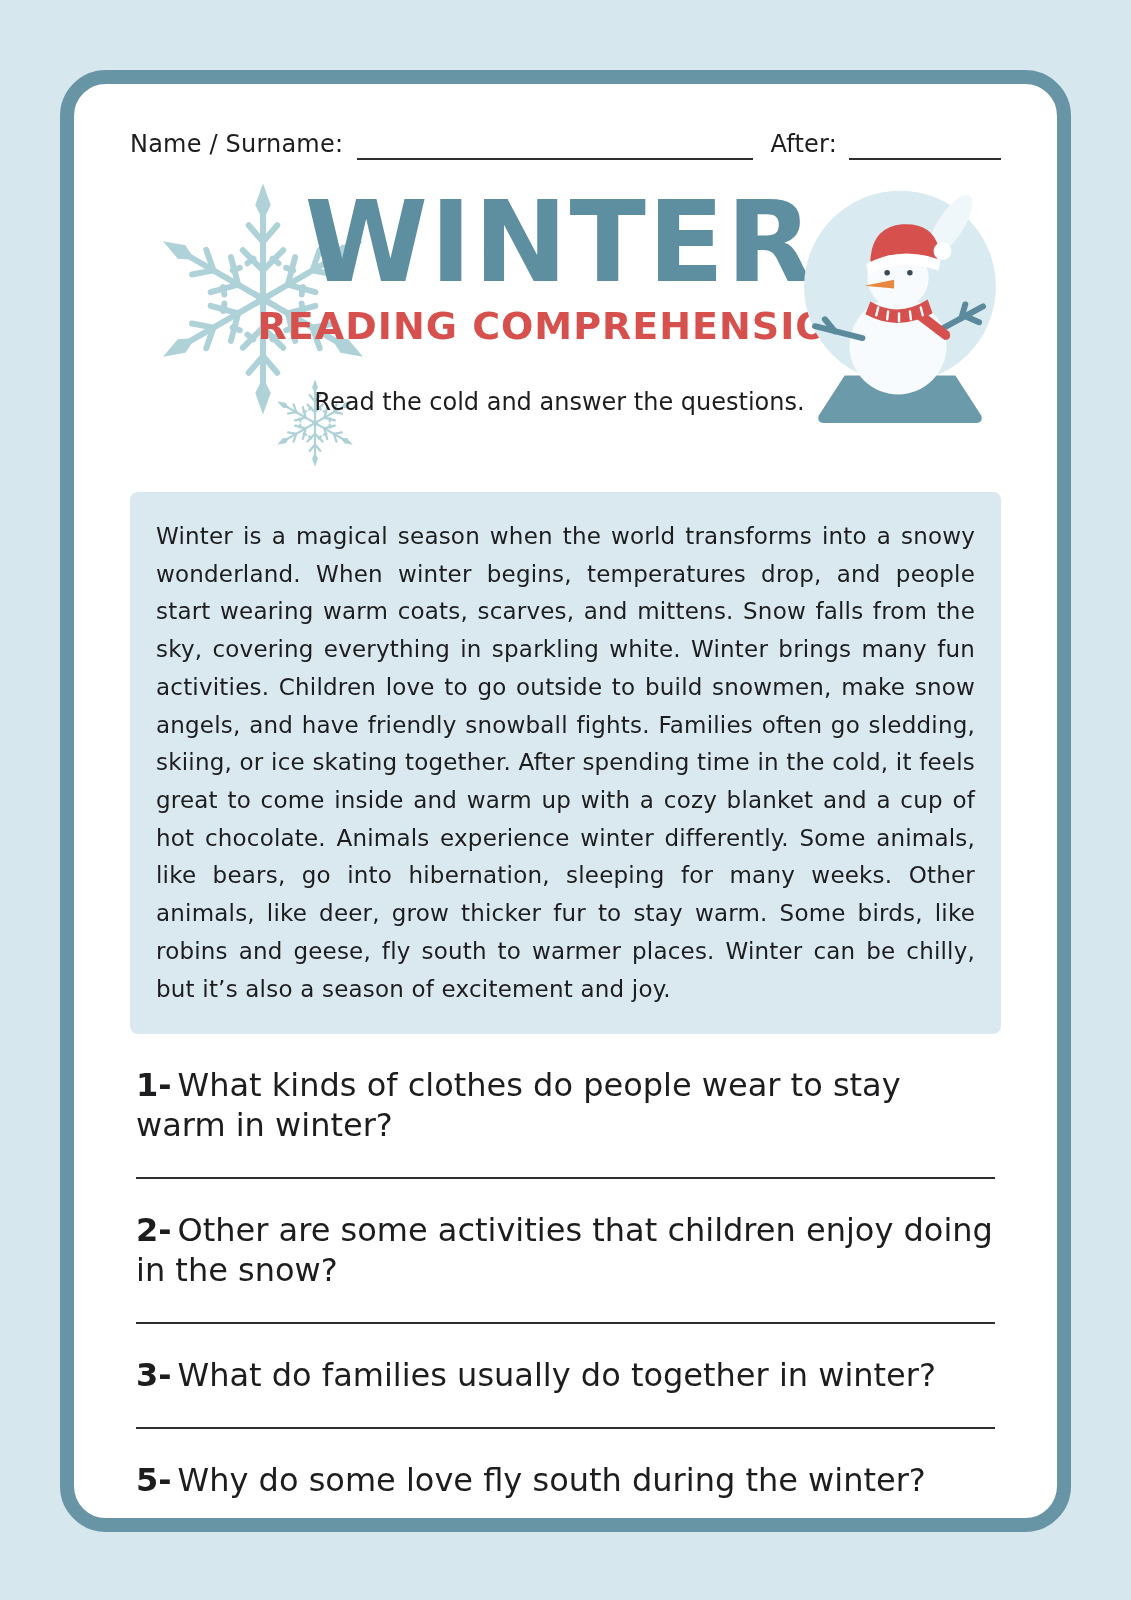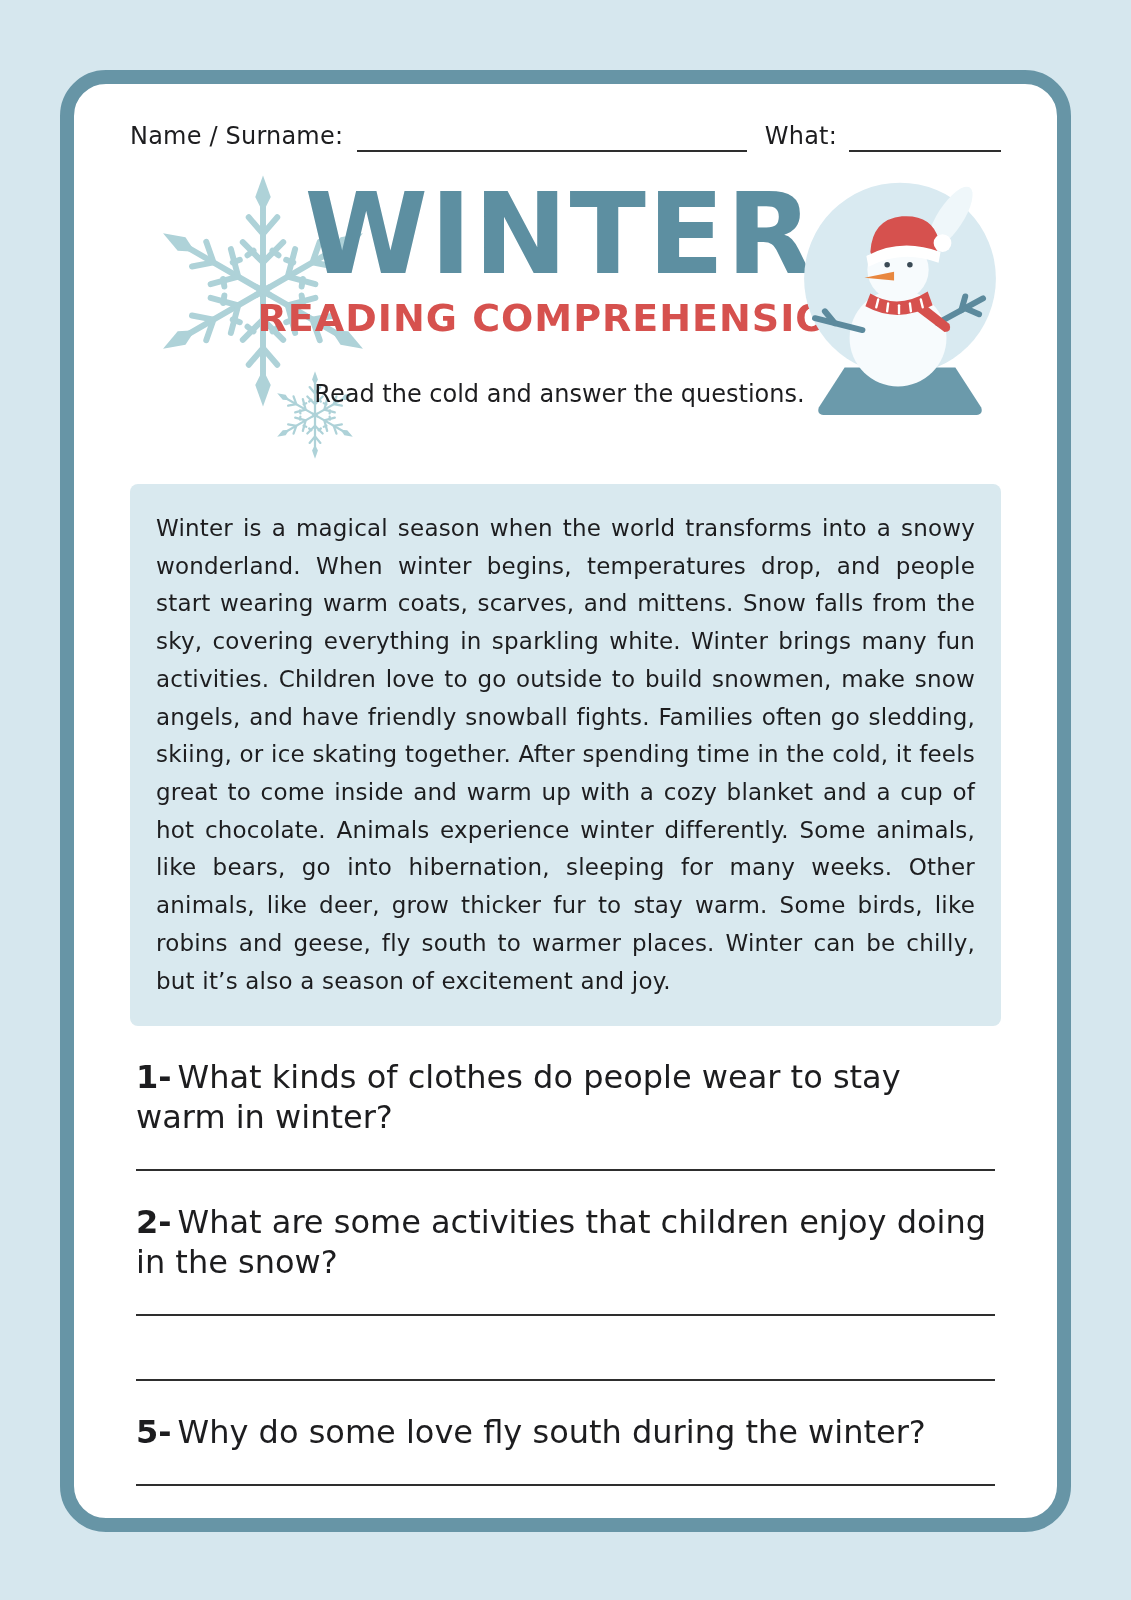--- a/index.html
+++ b/index.html
@@ -37,21 +37,21 @@
     padding:30px 56px 40px 56px;
     overflow:hidden;
   }
   
   .header-row{
     display:flex;align-items:flex-end;
     font-size:24px;letter-spacing:.2px;
     margin:8px 0 0 0;
     font-weight:500;
   }
-  .header-label{white-space:nowrap;padding-bottom:2px;}
+  .header-label{white-space:nowrap;padding-bottom:2px;margin-top:8px;}
   .fill-line{border-bottom:2px solid var(--line);height:26px;}
   .name-line{flex:1;margin:0 18px 0 14px;}
   .date-line{width:152px;margin-left:12px;}
   
   .title-block{
     position:relative;
     height:302px;
     margin-top:12px;
   }
   .flake-large{position:absolute;left:14px;top:8px;width:238px;height:238px;}
@@ -104,21 +104,21 @@
   }
 </style>
 </head>
 <body>
 
 <div class="card">
 
   <div class="header-row">
     <span class="header-label">Name / Surname:</span>
     <span class="fill-line name-line"></span>
-    <span class="header-label">What:</span>
+    <span class="header-label">After:</span>
     <span class="fill-line date-line"></span>
   </div>
 
   <div class="title-block">
 
     <svg class="flake-large" viewBox="-100 -100 200 200">
       <defs>
         <g id="sf-arm">
           <g stroke="var(--snowflake)" stroke-width="5" stroke-linecap="round" fill="none">
             <path d="M0,6 L0,-88"></path>
@@ -192,25 +192,26 @@
   <div class="passage">Winter is a magical season when the world transforms into a snowy wonderland. When winter begins, temperatures drop, and people start wearing warm coats, scarves, and mittens. Snow falls from the sky, covering everything in sparkling white. Winter brings many fun activities. Children love to go outside to build snowmen, make snow angels, and have friendly snowball fights. Families often go sledding, skiing, or ice skating together. After spending time in the cold, it feels great to come inside and warm up with a cozy blanket and a cup of hot chocolate. Animals experience winter differently. Some animals, like bears, go into hibernation, sleeping for many weeks. Other animals, like deer, grow thicker fur to stay warm. Some birds, like robins and geese, fly south to warmer places. Winter can be chilly, but it’s also a season of excitement and joy.</div>
 
   <div class="questions">
 
     <div class="question">
       <div class="question-text-row"><span class="question-number">1-</span><span>What kinds of clothes do people wear to stay warm in winter?</span></div>
       <div class="answer-line"></div>
     </div>
 
     <div class="question">
-      <div class="question-text-row"><span class="question-number">2-</span><span>What are some activities that children enjoy doing in the snow?</span></div>
-      <div class="answer-line"></div>
-    </div>
-
-    <div class="question">
+      <div class="question-text-row"><span class="question-number">2-</span><span>Other are some activities that children enjoy doing in the snow?</span></div>
+      <div class="answer-line"></div>
+    </div>
+
+    <div class="question">
+      <div class="question-text-row"><span class="question-number">3-</span><span>What do families usually do together in winter?</span></div>
       <div class="answer-line"></div>
     </div>
 
 
     <div class="question">
       <div class="question-text-row"><span class="question-number">5-</span><span>Why do some love fly south during the winter?</span></div>
       <div class="answer-line"></div>
     </div>
 
   </div>

